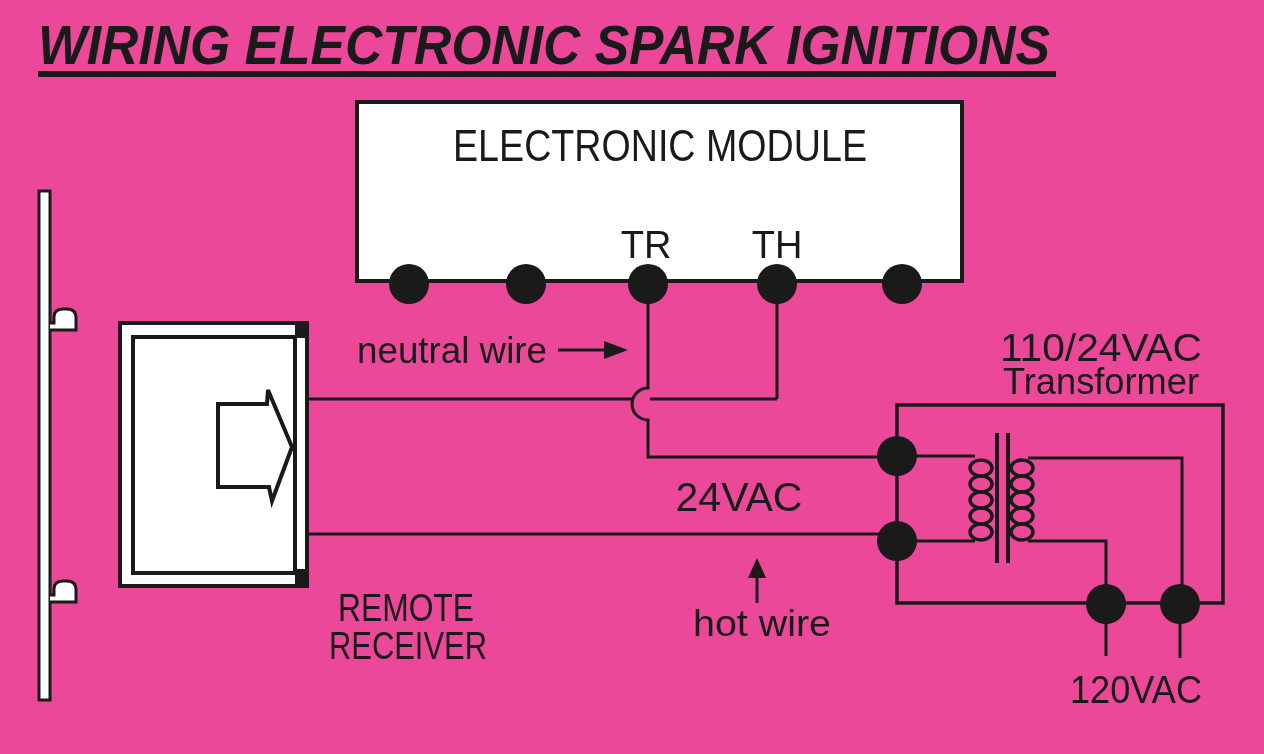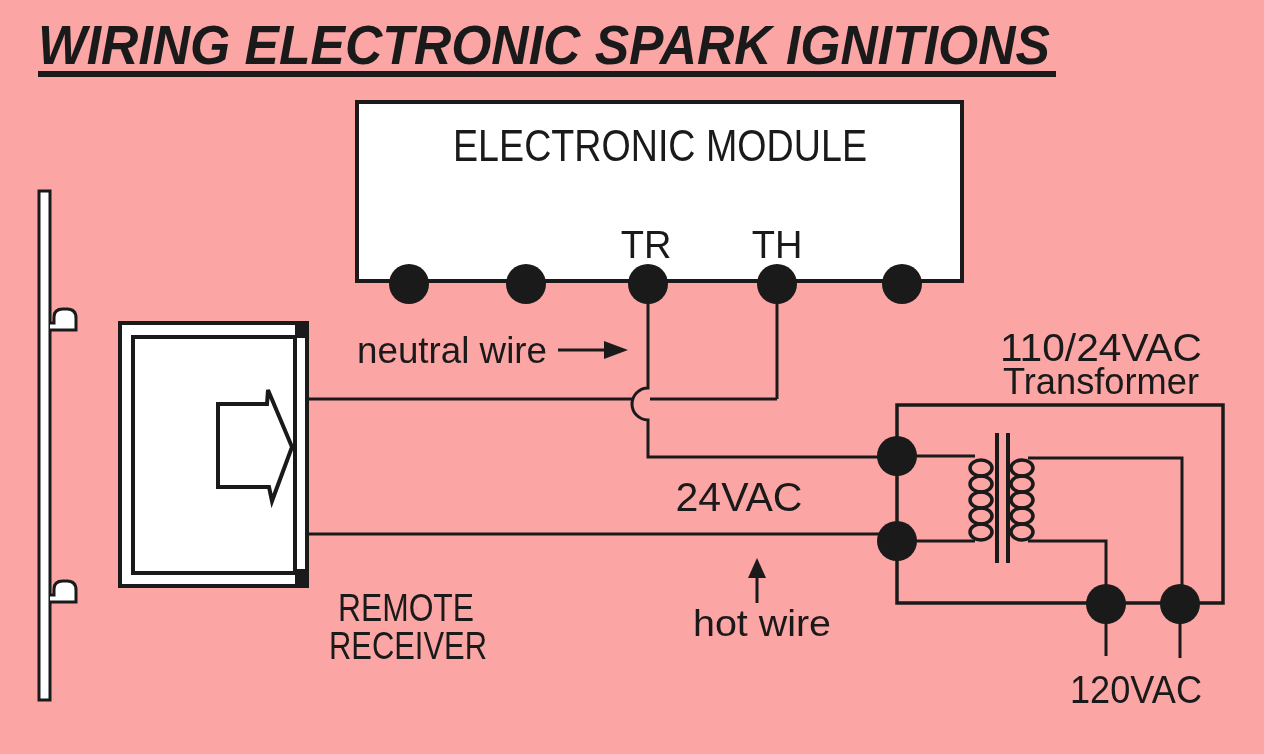--- a/index.html
+++ b/index.html
@@ -4,21 +4,21 @@
 <style>
   html, body {
     margin: 0;
     padding: 0;
     background: #ffffff;
   }
   .stage {
     position: relative;
     width: 1264px;
     height: 754px;
-    background: #fca5a5;
+    background: #ec4899;
     overflow: hidden;
     font-family: "Liberation Sans", sans-serif;
   }
   svg text {
     font-family: "Liberation Sans", "DejaVu Sans", sans-serif;
     fill: #1a1a1a;
   }
   .ink-line   { stroke: #1a1a1a; fill: none; }
   .ink-fill   { fill: #1a1a1a; stroke: none; }
   .box        { stroke: #1a1a1a; fill: #ffffff; }

